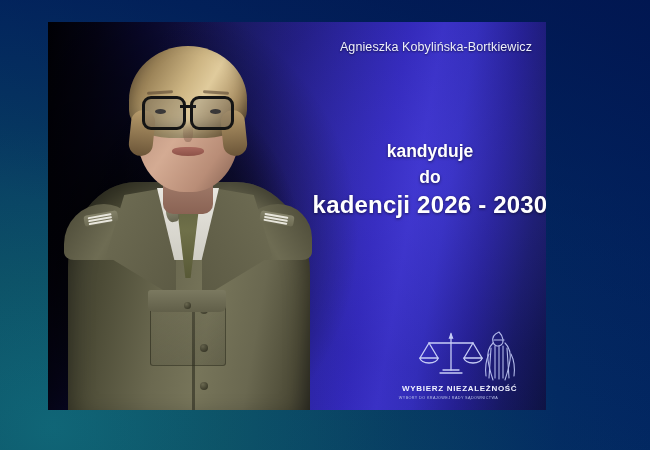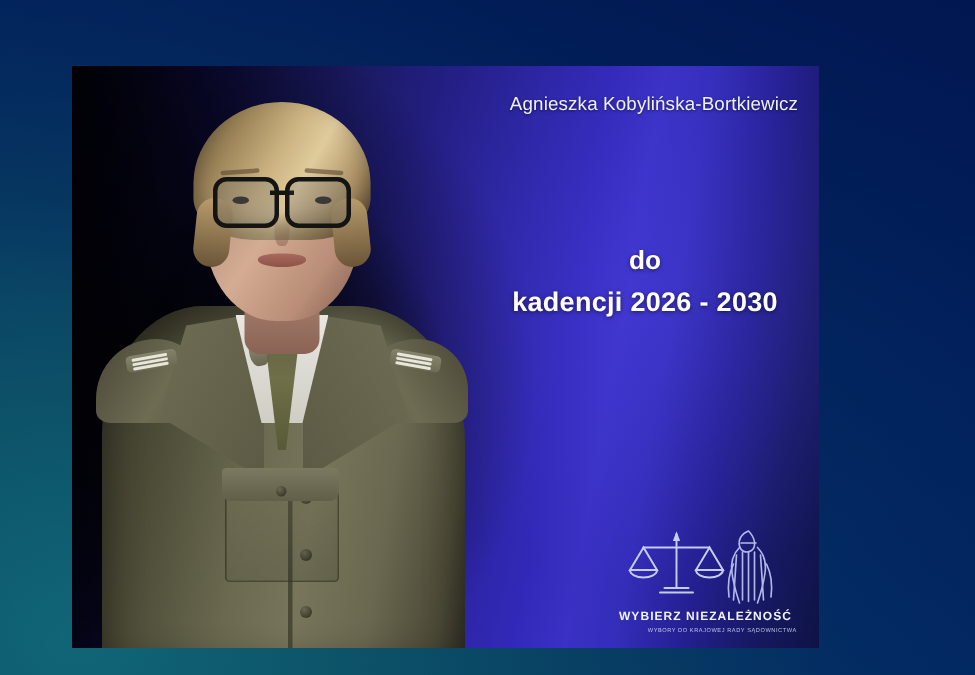--- a/index.html
+++ b/index.html
@@ -27,21 +27,21 @@
     content: "";
     position: absolute;
     inset: 0;
     background: linear-gradient(200deg, rgba(1,22,80,.92) 0%, rgba(1,26,84,.35) 38%, rgba(8,70,92,0) 62%, rgba(12,92,106,.25) 100%);
   }
 
   
   .poster {
     position: absolute;
     left: 48px;
-    top: 44px;
+    top: 22px;
     width: 498px;
     height: 388px;
     overflow: hidden;
     background: linear-gradient(100deg,
         #000005 0%,
         #050418 9%,
         #0a0930 17%,
         #121146 25%,
         #1a1a63 35%,
         #241f86 46%,
@@ -303,29 +303,29 @@
     top: 116px;
     width: 336px;
     text-align: center;
     color: #ffffff;
     font-weight: bold;
     text-shadow: 0 1px 3px rgba(0,0,0,.55);
   }
   .headline .l1 { font-size: 17.5px; line-height: 26px; }
   .headline .l2 { font-size: 17.5px; line-height: 26px; }
   .headline .l3 { font-size: 19px; line-height: 30px; }
-  .headline .l4 { font-size: 18px; line-height: 30px; letter-spacing: .2px; }
+  .headline .l4 { font-size: 24px; line-height: 30px; letter-spacing: .2px; }
 
   
   .emblem {
     position: absolute;
     right: 18px;
     bottom: 10px;
     width: 126px;
-    text-align: right;
+    text-align: left;
     color: #e9ecfb;
   }
   .emblem-art {
     position: relative;
     height: 56px;
     margin: 0 auto 2px;
     width: 116px;
   }
   .emblem-art svg { display: block; margin: 0 auto; }
   .emblem-title {
@@ -409,20 +409,21 @@
       </div>
       <div class="nose"></div>
       <div class="lips"></div>
     </div>
 
     <div class="subhead">
       <div>Agnieszka Kobylińska-Bortkiewicz</div>
     </div>
 
     <div class="headline">
+      <div class="l1">kandyduje</div>
       <div class="l2">do</div>
       <div class="l4">kadencji 2026  - 2030</div>
     </div>
 
     <div class="emblem">
       <div class="emblem-art">
         <svg width="116" height="56" viewBox="0 0 116 56" fill="none">
           <g stroke="#cfd6fb" stroke-width="1.3" stroke-linecap="round" opacity="0.95">
             <path d="M44 8 V44"></path>
             <path d="M22 17 H66"></path>

